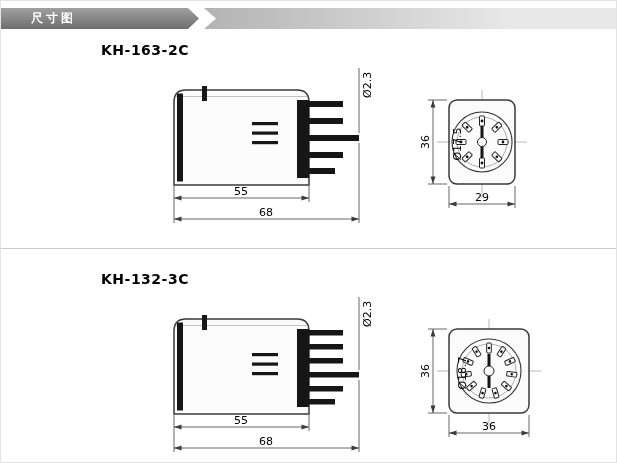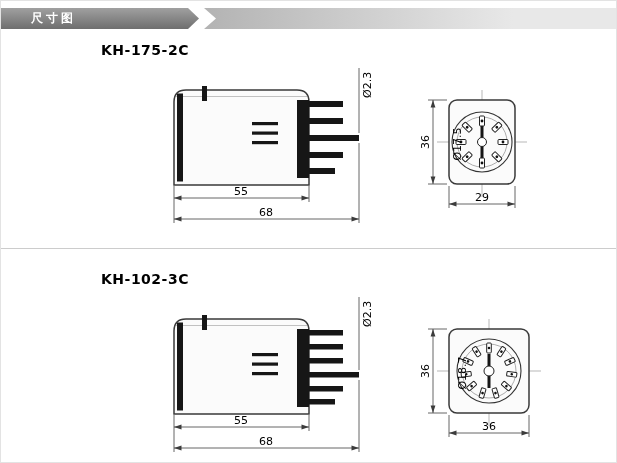--- a/index.html
+++ b/index.html
@@ -30,21 +30,21 @@
 <div class="page">
 
   <div class="banner">
     <div class="banner-tab">
       <span>尺寸图</span>
     </div>
     <div class="banner-band"></div>
   </div>
 
   <section>
-    <h2 class="section-title">KH-175-2C</h2>
+    <h2 class="section-title">KH-163-2C</h2>
     <svg class="drawing" width="430" height="170" viewBox="0 0 430 170">
 
       <g>
         <path class="ol" d="M8 42 Q8 30 20 30 L131 30 Q143 30 143 42 L143 125 L8 125 Z"></path>
         <line class="thin2" x1="10" y1="36.5" x2="141" y2="36.5"></line>
         <rect class="blk" x="11" y="33.5" width="6" height="88"></rect>
         <rect class="blk" x="36" y="26" width="5" height="15"></rect>
         <g>
           <rect class="blk" x="86" y="62" width="26" height="3.2"></rect>
           <rect class="blk" x="86" y="71.5" width="26" height="3.2"></rect>
@@ -143,21 +143,21 @@
         <polygon class="arr" points="283,144 290.5,141.6 290.5,146.4"></polygon>
         <polygon class="arr" points="349,144 341.5,141.6 341.5,146.4"></polygon>
         <text class="dim" x="316" y="140.5" text-anchor="middle">29</text>
       </g>
     </svg>
   </section>
 
   <div class="divider"></div>
 
   <section>
-    <h2 class="section-title second">KH-102-3C</h2>
+    <h2 class="section-title second">KH-132-3C</h2>
     <svg class="drawing" width="430" height="170" viewBox="0 0 430 170">
       <g>
         <path class="ol" d="M8 42 Q8 30 20 30 L131 30 Q143 30 143 42 L143 125 L8 125 Z"></path>
         <line class="thin2" x1="10" y1="36.5" x2="141" y2="36.5"></line>
         <rect class="blk" x="11" y="33.5" width="6" height="88"></rect>
         <rect class="blk" x="36" y="26" width="5" height="15"></rect>
         <g>
           <rect class="blk" x="86" y="64" width="26" height="3.2"></rect>
           <rect class="blk" x="86" y="73.5" width="26" height="3.2"></rect>
           <rect class="blk" x="86" y="83" width="26" height="3.2"></rect>

